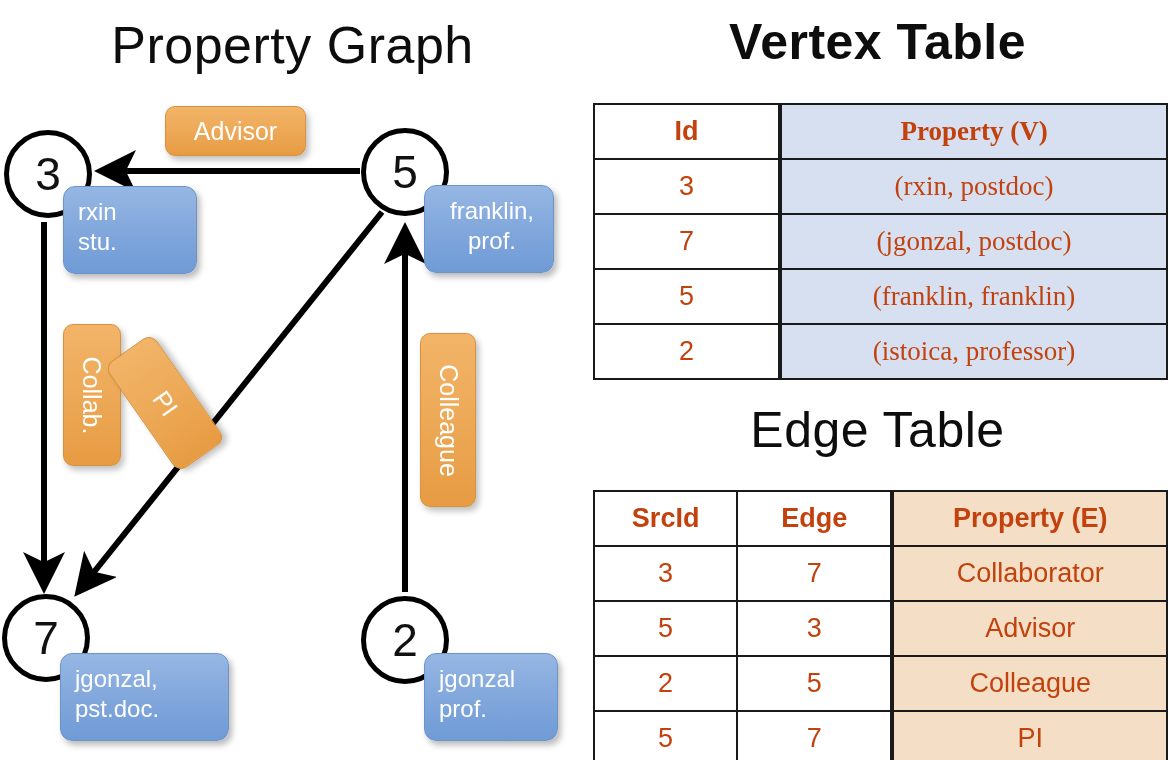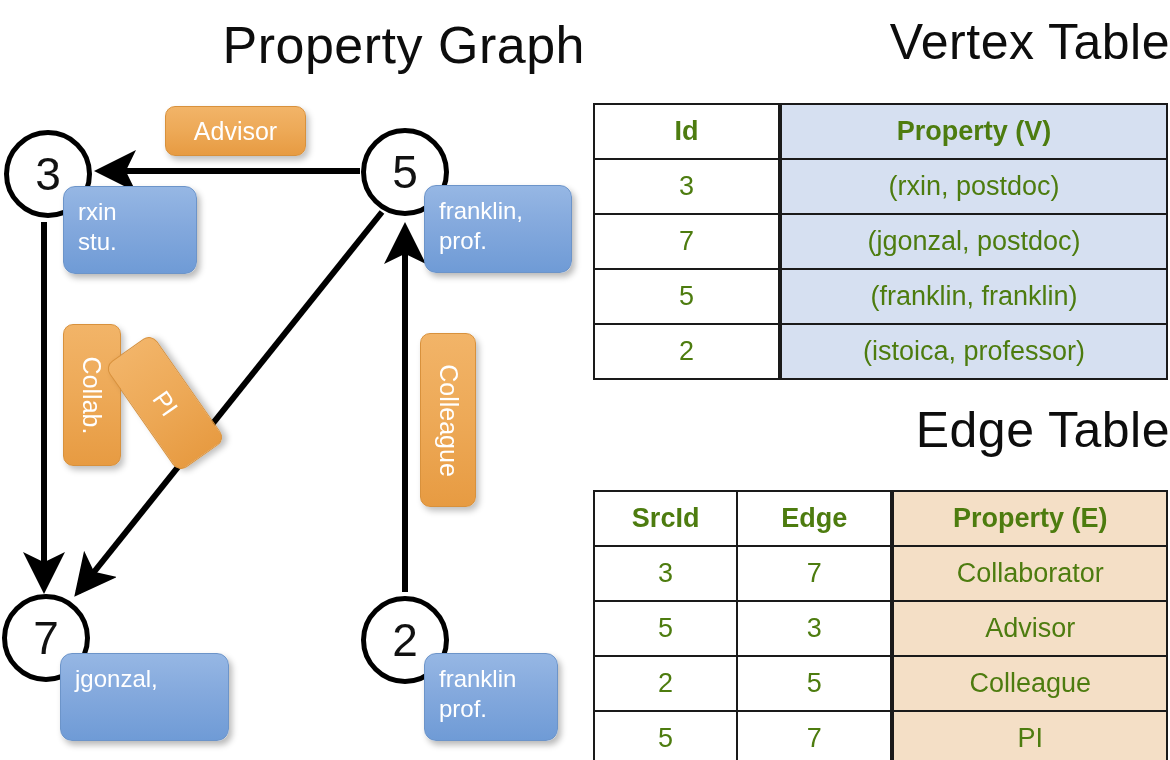--- a/index.html
+++ b/index.html
@@ -17,24 +17,24 @@
   }
 
   
   .title {
     position: absolute;
     font-family: "Liberation Sans", sans-serif;
     font-weight: 300;
     letter-spacing: 0.5px;
     color: #0d0d0d;
     white-space: nowrap;
-    text-align: right;
+    text-align: center;
   }
   #title-property-graph { left: 0px;   top: 14px;  width: 585px; font-size: 52px; line-height: 62px; }
-  #title-vertex-table   { left: 585px; top: 12px;  width: 585px; font-size: 50px; line-height: 60px; }
+  #title-vertex-table   { left: 585px; top: 12px;  width: 585px; font-size: 50px; line-height: 60px; font-weight: bold; }
   #title-edge-table     { left: 585px; top: 400px; width: 585px; font-size: 50px; line-height: 60px; }
 
   
   #graph-panel {
     position: absolute;
     left: 0; top: 0;
     width: 585px; height: 760px;
   }
   #graph-edges {
     position: absolute;
@@ -74,21 +74,21 @@
     color: #ffffff;
     font-size: 24px;
     line-height: 30px;
     font-weight: 400;
     padding: 10px 8px 10px 14px;
     box-sizing: border-box;
     z-index: 5;
     font-family: "Liberation Sans", sans-serif;
   }
   #prop-3 { left: 63px;  top: 186px; width: 134px; height: 88px; }
-  #prop-5 { left: 424px; top: 185px; width: 148px; height: 88px; }
+  #prop-5 { left: 424px; top: 185px; width: 130px; height: 88px; text-align: center; }
   #prop-7 { left: 60px;  top: 653px; width: 169px; height: 88px; }
   #prop-2 { left: 424px; top: 653px; width: 134px; height: 88px; }
 
   
   .edge-label {
     position: absolute;
     border-radius: 10px;
     background: linear-gradient(to bottom, #f2b468 0%, #eda957 50%, #e79b42 100%);
     border: 1px solid #d8913c;
     box-shadow: 3px 4px 6px rgba(0,0,0,0.25);
@@ -116,33 +116,33 @@
   
   .data-table {
     position: absolute;
     border-collapse: collapse;
     font-family: "Liberation Sans", sans-serif;
   }
   .data-table td, .data-table th {
     border: 2px solid #1a1a1a;
     text-align: center;
     font-weight: 400;
-    color: #4d7c0f;
+    color: #c2410c;
     padding: 0;
   }
   .data-table th {
     font-weight: 700;
     font-size: 27px;
   }
   .data-table td { font-size: 27px; }
 
   #vertex-table { left: 593px; top: 103px; width: 575px; }
   #vertex-table th, #vertex-table td { height: 53px; }
   #vertex-table .col-id   { width: 186px; background: #ffffff; }
-  #vertex-table .col-prop { width: 389px; background: #d6e0f1; border-left-width: 4px; }
+  #vertex-table .col-prop { width: 389px; background: #d6e0f1; border-left-width: 4px; font-family: Liberation Serif, serif; }
 
   #edge-table { left: 593px; top: 490px; width: 575px; }
   #edge-table th, #edge-table td { height: 53px; }
   #edge-table .col-src { width: 148px; background: #ffffff; }
   #edge-table .col-dst { width: 160px; background: #ffffff; }
   #edge-table .col-eprop { width: 283px; background: #f4dfc6; border-left-width: 4px; }
   #edge-table .col-eprop.hdr { font-weight: 700; }
 </style>
 </head>
 <body>
@@ -175,23 +175,24 @@
   <div id="prop-3" class="prop-box">
     <div>rxin</div>
     <div>stu.</div>
   </div>
   <div id="prop-5" class="prop-box">
     <div>franklin,</div>
     <div>prof.</div>
   </div>
   <div id="prop-7" class="prop-box">
     <div>jgonzal,</div>
+    <div>pst.doc.</div>
   </div>
   <div id="prop-2" class="prop-box">
-    <div>franklin</div>
+    <div>jgonzal</div>
     <div>prof.</div>
   </div>
 
   <div id="edge-label-advisor" class="edge-label">
     <span>Advisor</span>
   </div>
   <div id="edge-label-collab" class="edge-label">
     <span>Collab.</span>
   </div>
   <div id="edge-label-pi" class="edge-label">

